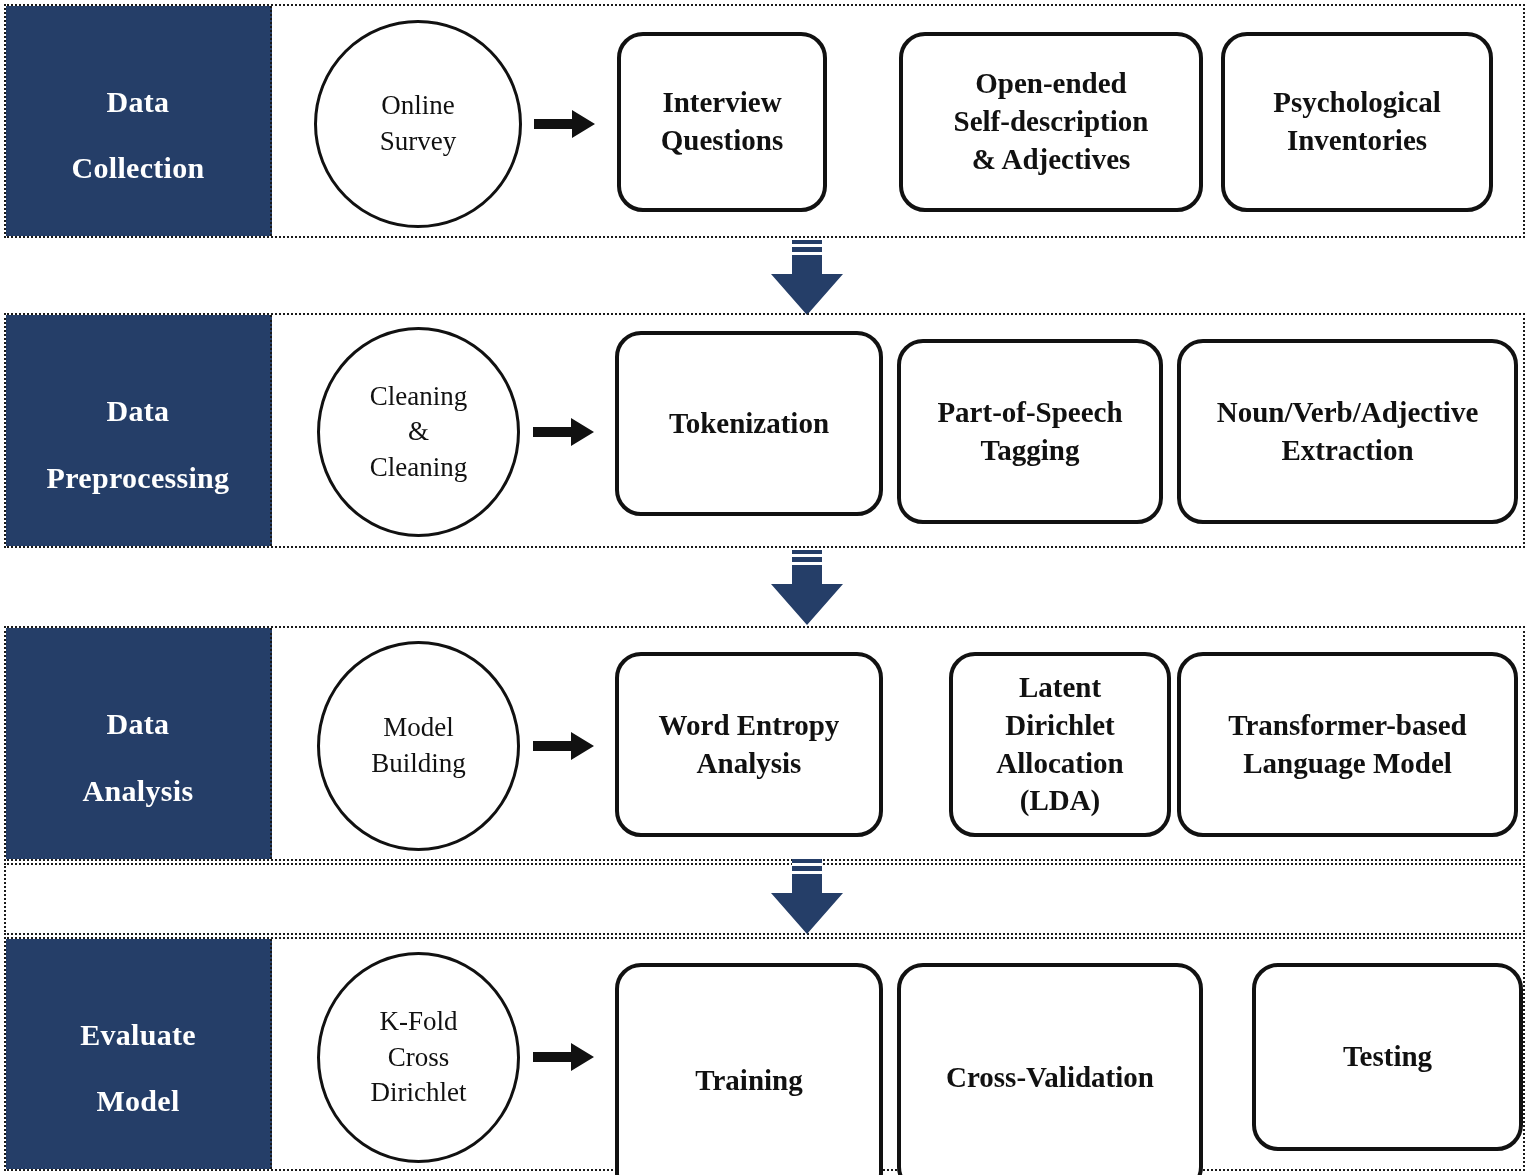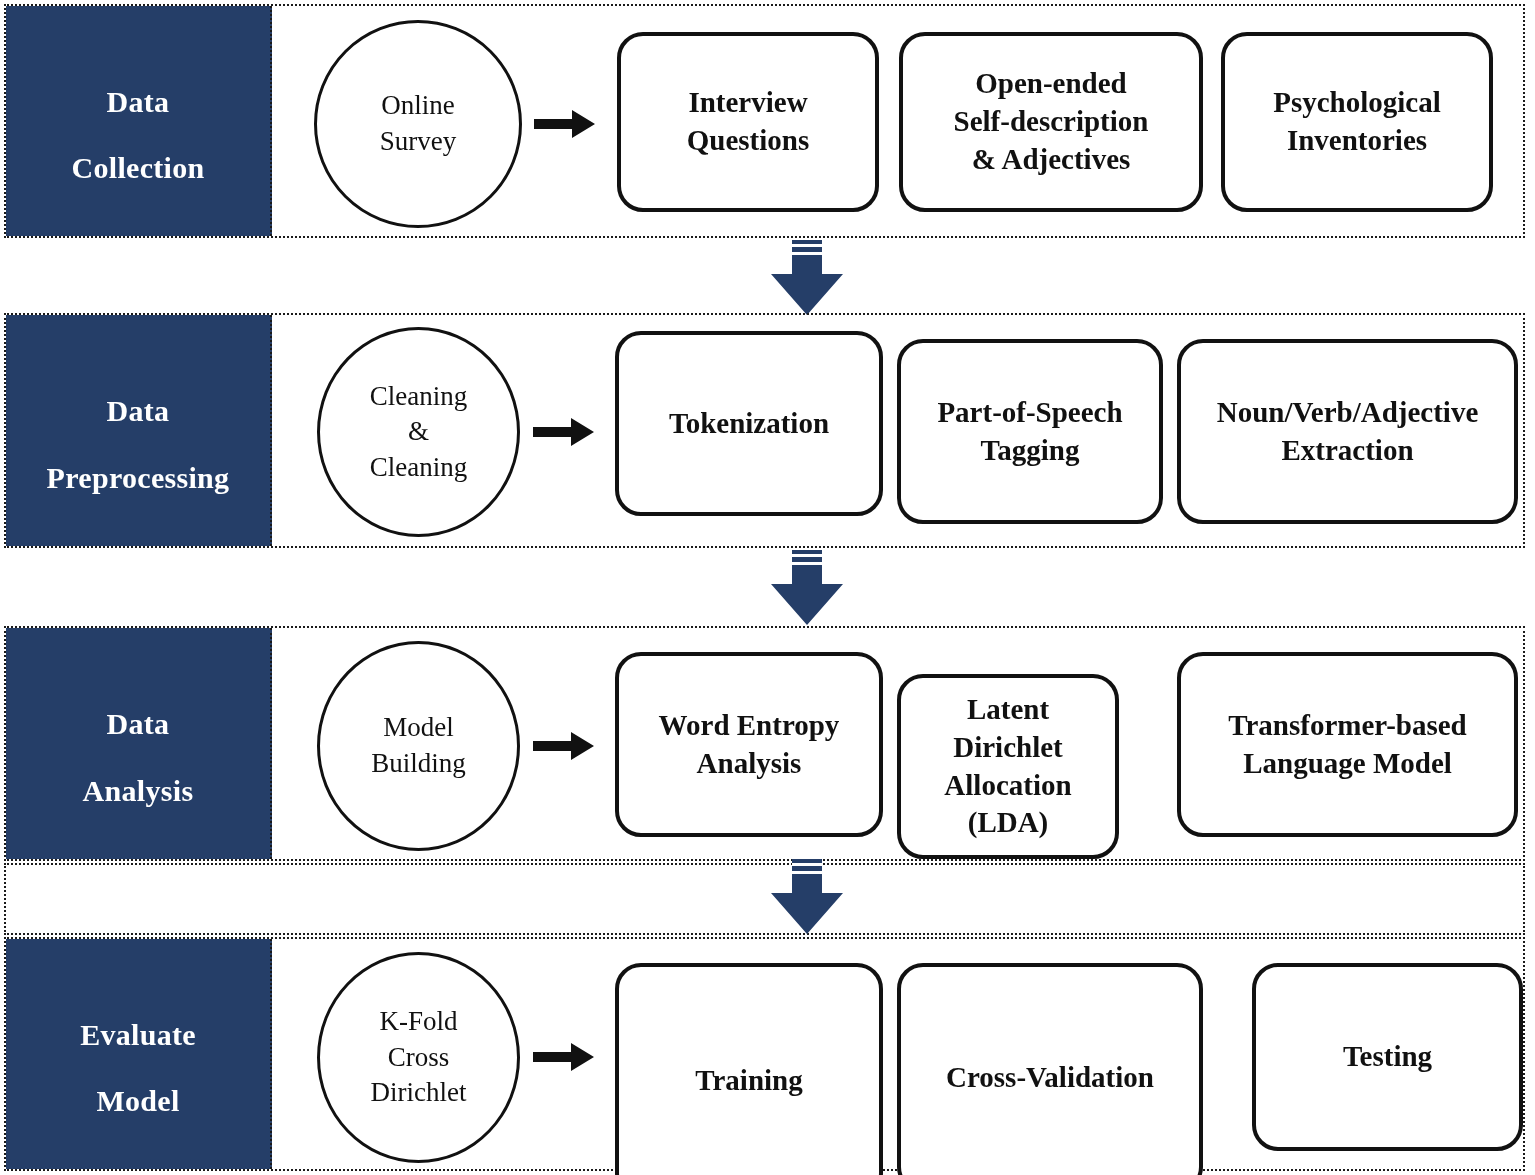--- a/index.html
+++ b/index.html
@@ -123,21 +123,21 @@
         <span>Survey</span>
       </div>
     </div>
 
     <div class="h-arrow" style="left:528px; top:101px;">
       <svg width="62" height="34" viewBox="0 0 62 34" aria-hidden="true">
         <path d="M0 12 L38 12 L38 3 L61 17 L38 31 L38 22 L0 22 Z" fill="#111111"></path>
       </svg>
     </div>
 
-    <div class="pbox" style="left:611px; top:26px; width:262px; height:180px;">
+    <div class="pbox" style="left:611px; top:26px; width:210px; height:180px;">
       <div class="txt">
         <span>Interview</span><br>
         <span>Questions</span>
       </div>
     </div>
 
     <div class="pbox" style="left:893px; top:26px; width:304px; height:180px;">
       <div class="txt">
         <span>Open-ended</span><br>
         <span>Self-description</span><br>
@@ -233,21 +233,21 @@
       </svg>
     </div>
 
     <div class="pbox" style="left:609px; top:24px; width:268px; height:185px;">
       <div class="txt">
         <span>Word Entropy</span><br>
         <span>Analysis</span>
       </div>
     </div>
 
-    <div class="pbox" style="left:891px; top:24px; width:222px; height:185px;margin-top:22px;">
+    <div class="pbox" style="left:943px; top:24px; width:222px; height:185px;">
       <div class="txt">
         <span>Latent</span><br>
         <span>Dirichlet</span><br>
         <span>Allocation</span><br>
         <span>(LDA)</span>
       </div>
     </div>
 
     <div class="pbox" style="left:1171px; top:24px; width:341px; height:185px;">
       <div class="txt">

